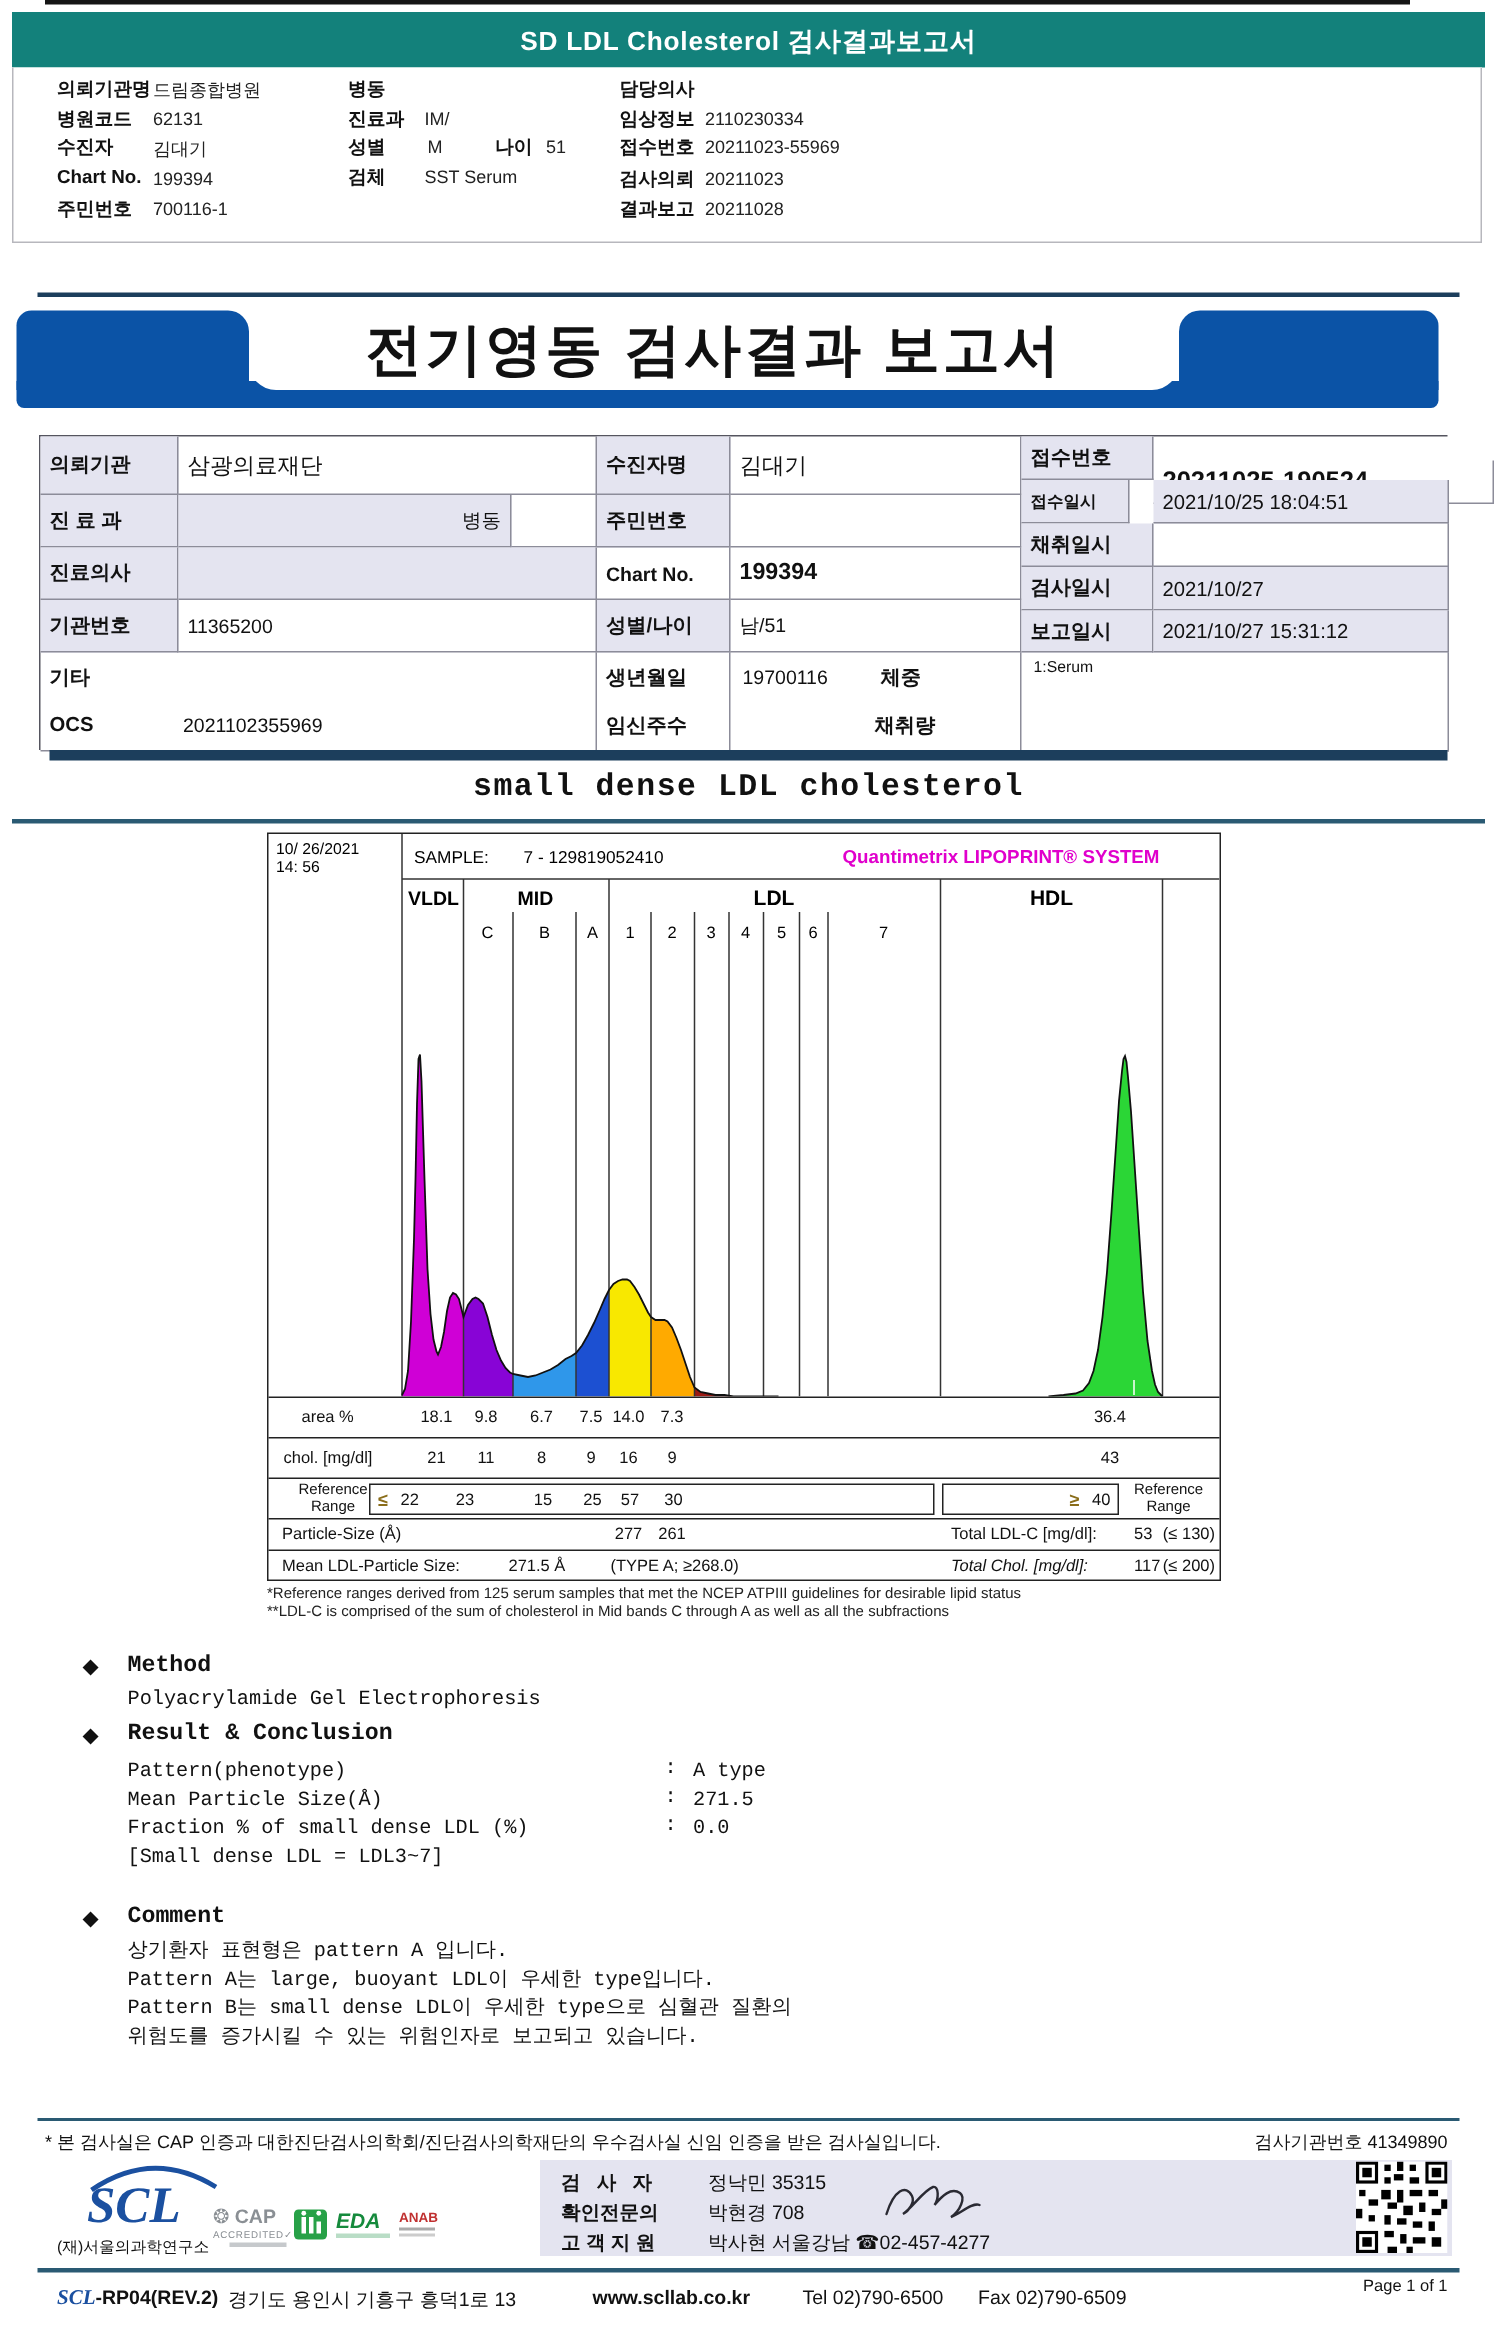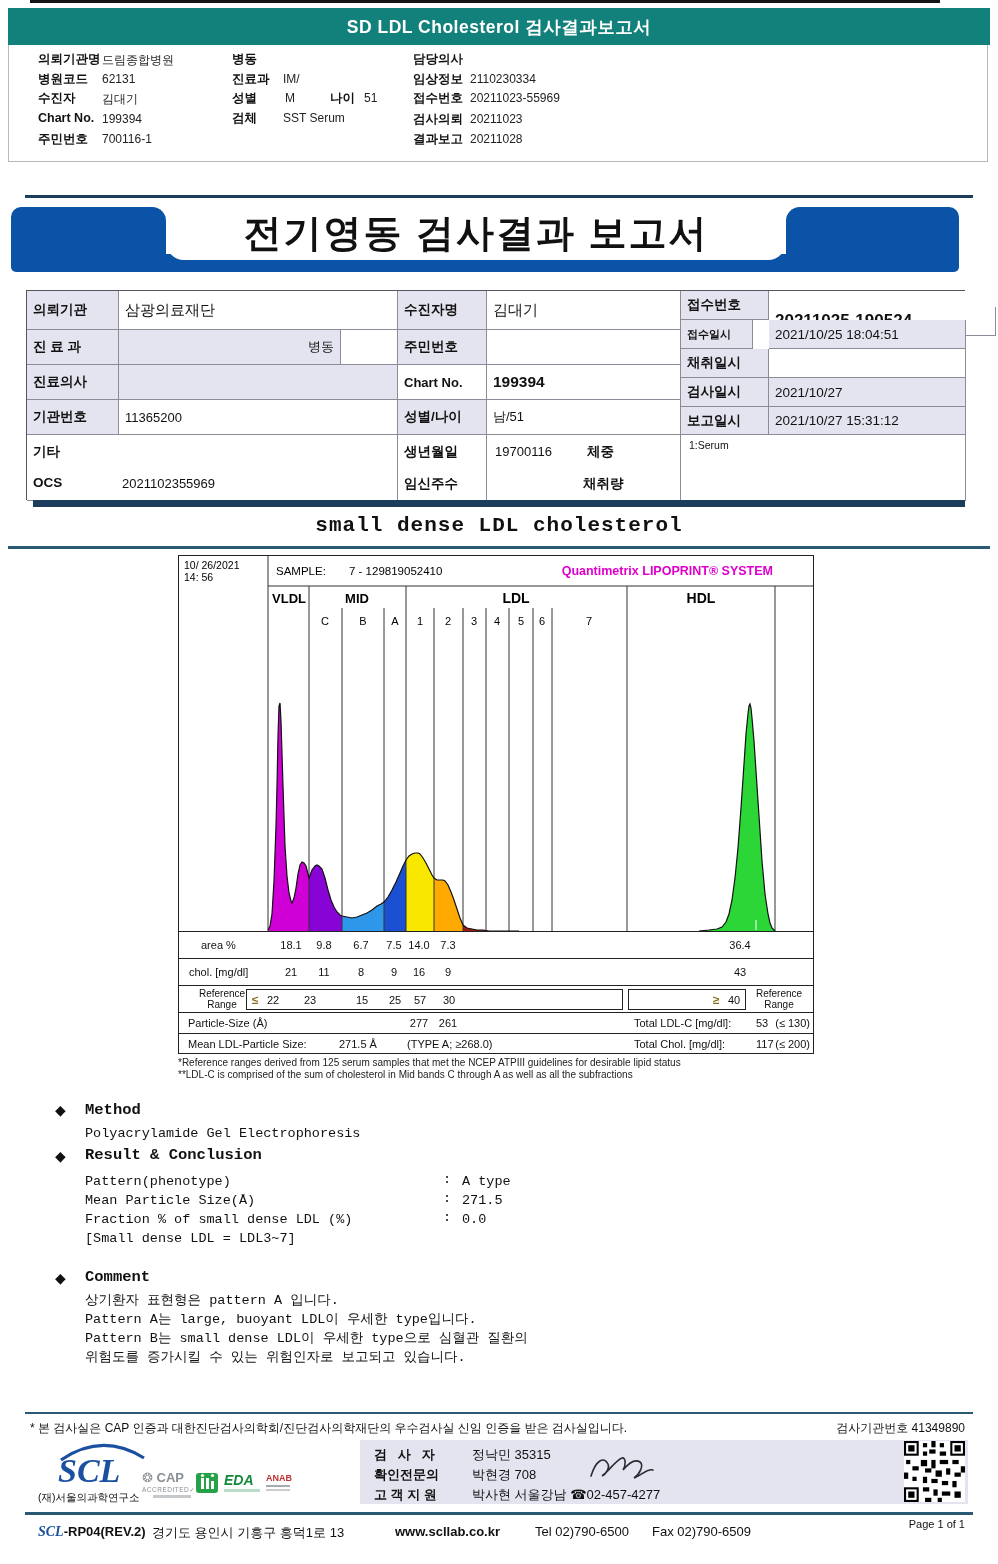--- a/index.html
+++ b/index.html
@@ -252,21 +252,21 @@
       <span class="cv" style="left:269px;top:4px;">261</span>
       <span class="a" style="left:455px;top:4px;">Total LDL-C [mg/dl]:</span>
       <span class="a" style="left:577px;top:4px;">53</span>
       <span class="a" style="right:3px;top:4px;">(≤ 130)</span>
     </div>
     
     <div class="crow" style="top:477px;height:20px;">
       <span class="a" style="left:9px;top:4px;">Mean LDL-Particle Size:</span>
       <span class="a" style="left:160px;top:4px;">271.5 Å</span>
       <span class="a" style="left:228px;top:4px;">(TYPE A; ≥268.0)</span>
-      <span class="a" style="left:455px;top:4px;">Total Chol. [mg/dl]:</span>
+      <span class="a" style="left:455px;top:4px;font-style:italic;">Total Chol. [mg/dl]:</span>
       <span class="a" style="left:577px;top:4px;">117</span>
       <span class="a" style="right:3px;top:4px;">(≤ 200)</span>
     </div>
   </div>
 
   <span class="a fnote" style="left:178px;top:1057px;">*Reference ranges derived from 125 serum samples that met the NCEP ATPIII guidelines for desirable lipid status</span>
   <span class="a fnote" style="left:178px;top:1069px;">**LDL-C is comprised of the sum of cholesterol in Mid bands C through A as well as all the subfractions</span>
 
   <span class="a dia" style="left:55px;top:1102px;">◆</span>
   <span class="a mh" style="left:85px;top:1101px;">Method</span>

